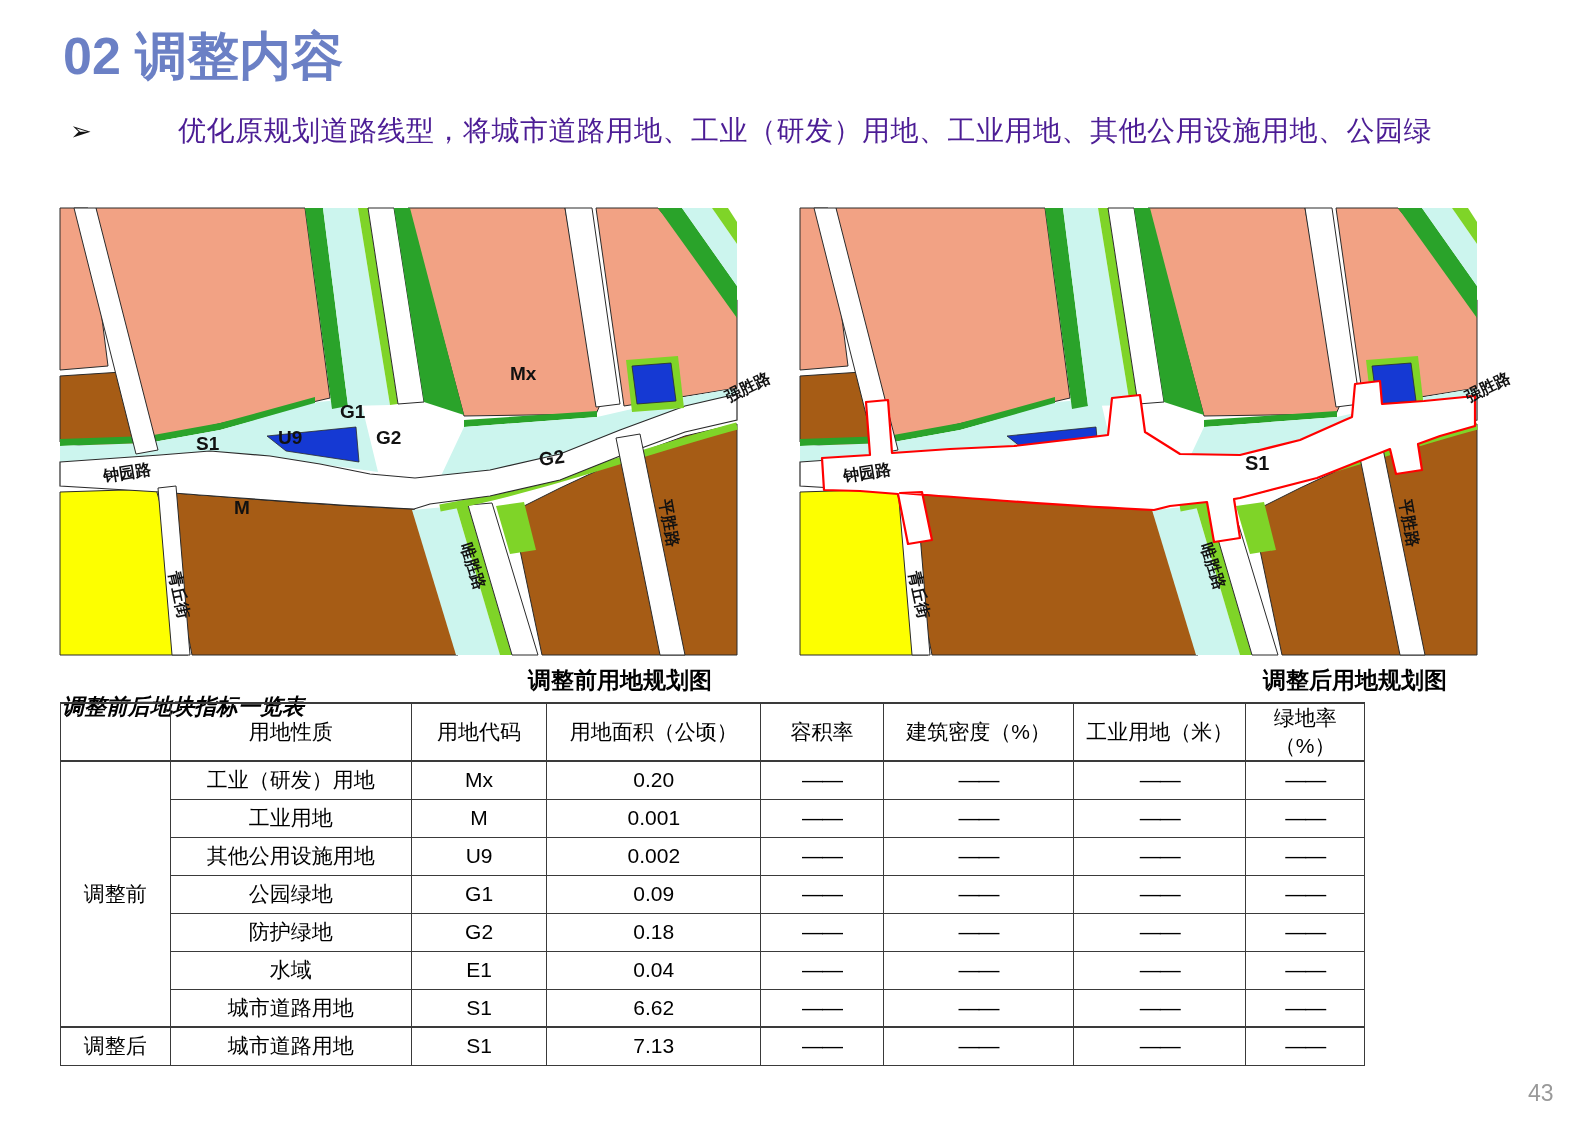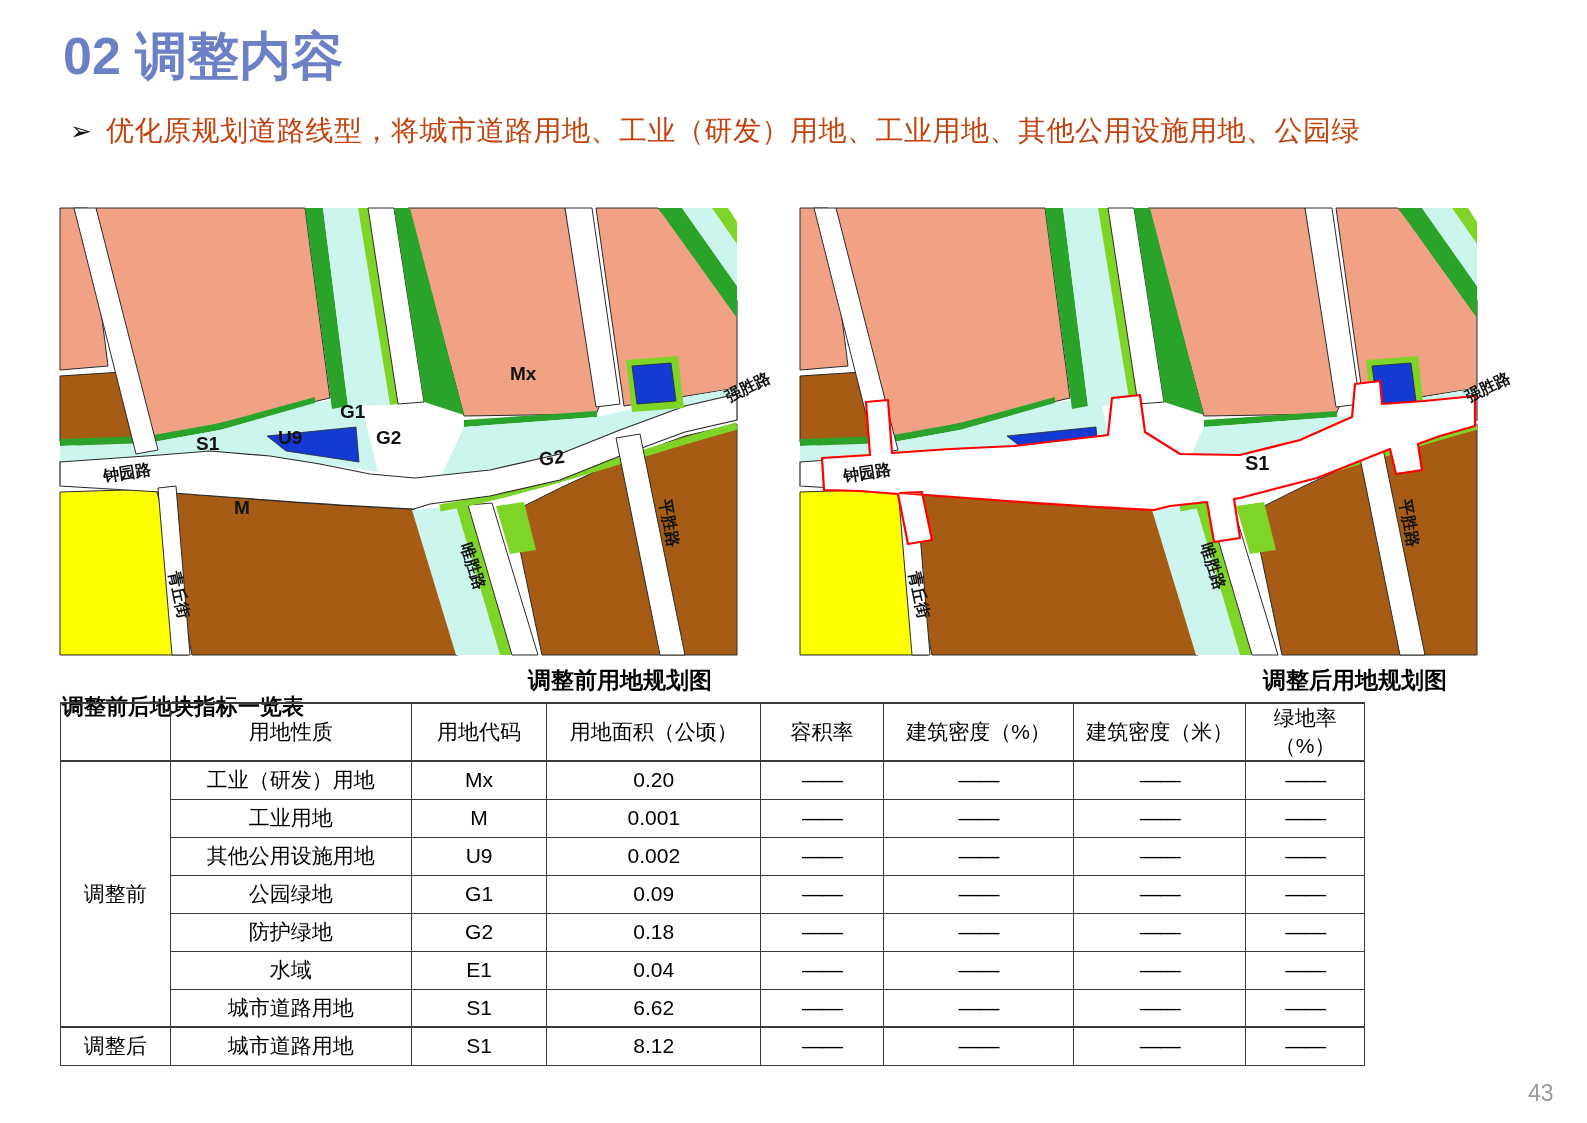--- a/index.html
+++ b/index.html
@@ -7,32 +7,32 @@
     --lime:#7FD428; --cyan:#CCF5EE; --blue:#1539D3; --yellow:#FDFF00;
     --red:#FF0000; --road-outline:#2a2a2a; --page-num:#999999;
   }
   *{margin:0;padding:0;box-sizing:border-box;}
   html,body{background:#fff;}
   body{font-family:"Liberation Sans","DejaVu Sans",sans-serif;color:#111;}
   .page{position:relative;width:1587px;height:1123px;background:#fff;overflow:hidden;}
   .page-title{position:absolute;left:63px;top:22px;font-size:52px;font-weight:bold;color:var(--title-blue);}
   .bullet-row{position:absolute;left:70px;top:112px;width:1470px;}
   .bullet-marker{position:absolute;left:0;top:4px;font-size:26px;color:#111;}
-  .bullet-text{margin-left:36px;font-size:28px;line-height:1.33;color:#c2410c;letter-spacing:0.5px;}
+  .bullet-text{font-size:28px;line-height:1.33;color:#4c1d95;letter-spacing:0.5px;text-align:center;}
   .map{position:absolute;top:208px;width:677px;height:447px;}
   .map-before{left:60px;}
   .map-after{left:800px;}
   .map svg{width:100%;height:100%;display:block;overflow:visible;}
   .zlbl{font-size:19px;font-weight:bold;fill:#111;}
   .rlbl{font-size:16px;font-weight:bold;fill:#111;}
   .s1big{font-size:20px;font-weight:bold;fill:#111;}
   .caption{position:absolute;top:665px;width:330px;text-align:center;font-size:23px;font-weight:bold;color:#000;}
   .caption-before{left:455px;}
   .caption-after{left:1190px;}
-  .table-title{position:absolute;left:62px;top:692px;font-size:22px;font-weight:bold;color:#000;}
+  .table-title{position:absolute;left:62px;top:692px;font-size:22px;font-weight:bold;color:#000;font-style:italic;}
   table.idx{position:absolute;left:60px;top:702px;width:1305px;border-collapse:collapse;table-layout:fixed;}
   table.idx th,table.idx td{border:1.6px solid #3a3a3a;text-align:center;vertical-align:middle;
     font-size:21px;color:#000;height:38px;padding:0 4px;font-weight:normal;}
   table.idx tr.hdr th{border-top:2.4px solid #3a3a3a;border-bottom:2px solid #3a3a3a;}
   table.idx tr.group-after td{border-top:2.4px solid #3a3a3a;}
   table.idx td.dash{letter-spacing:-1px;}
   .page-number{position:absolute;left:1528px;top:1080px;font-size:23px;color:var(--page-num);text-align:center;}
 </style>
 </head>
 <body>
@@ -205,21 +205,21 @@
         <col style="width:9.1%">
     </colgroup>
     <tbody>
         <tr class="hdr">
       <th></th>
       <th>用地性质</th>
       <th>用地代码</th>
       <th>用地面积（公顷）</th>
       <th>容积率</th>
       <th>建筑密度（%）</th>
-      <th>建筑密度（米）</th>
+      <th>工业用地（米）</th>
       <th>绿地率（%）</th>
     </tr>
     <tr>
       <td rowspan="7">调整前</td>
       <td>工业（研发）用地</td>
       <td>Mx</td>
       <td>0.20</td>
       <td class="dash">——</td>
       <td class="dash">——</td>
       <td class="dash">——</td>
@@ -276,21 +276,21 @@
       <td>6.62</td>
       <td class="dash">——</td>
       <td class="dash">——</td>
       <td class="dash">——</td>
       <td class="dash">——</td>
     </tr>
     <tr class="group-after">
       <td>调整后</td>
       <td>城市道路用地</td>
       <td>S1</td>
-      <td>8.12</td>
+      <td>7.13</td>
       <td class="dash">——</td>
       <td class="dash">——</td>
       <td class="dash">——</td>
       <td class="dash">——</td>
     </tr>
   </tbody>
     </table>
 
   <div class="page-number">43</div>
 

